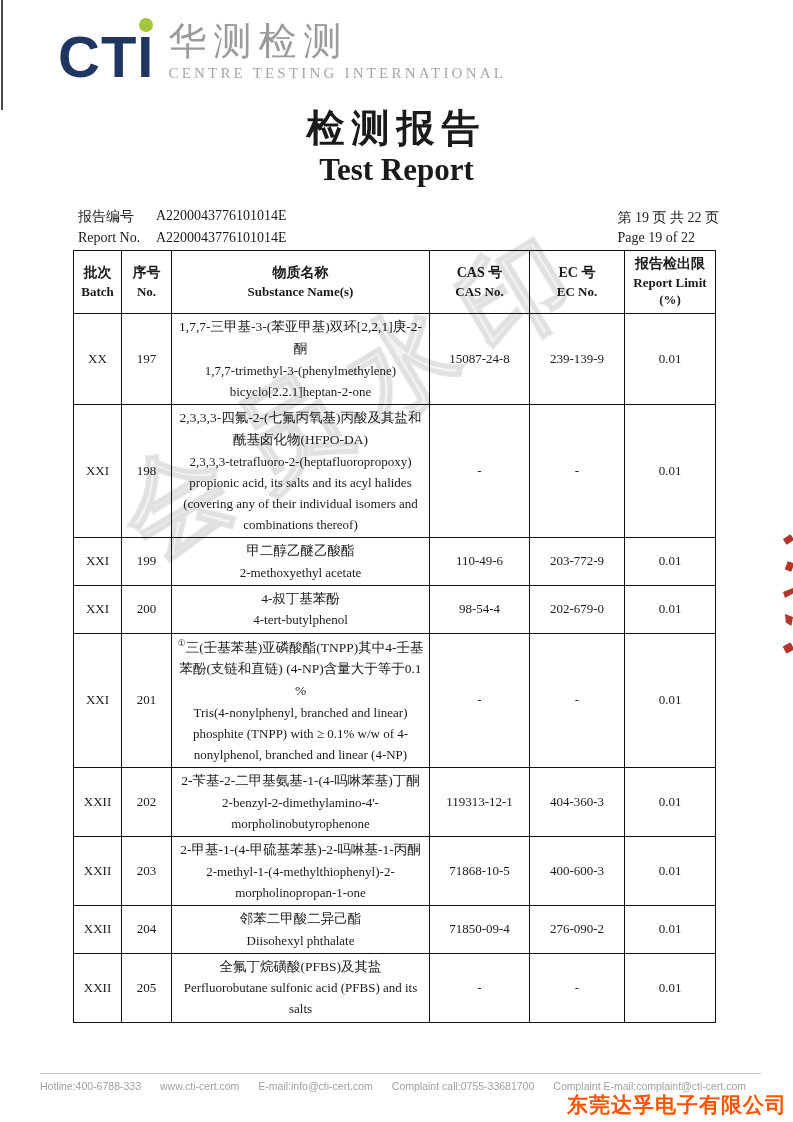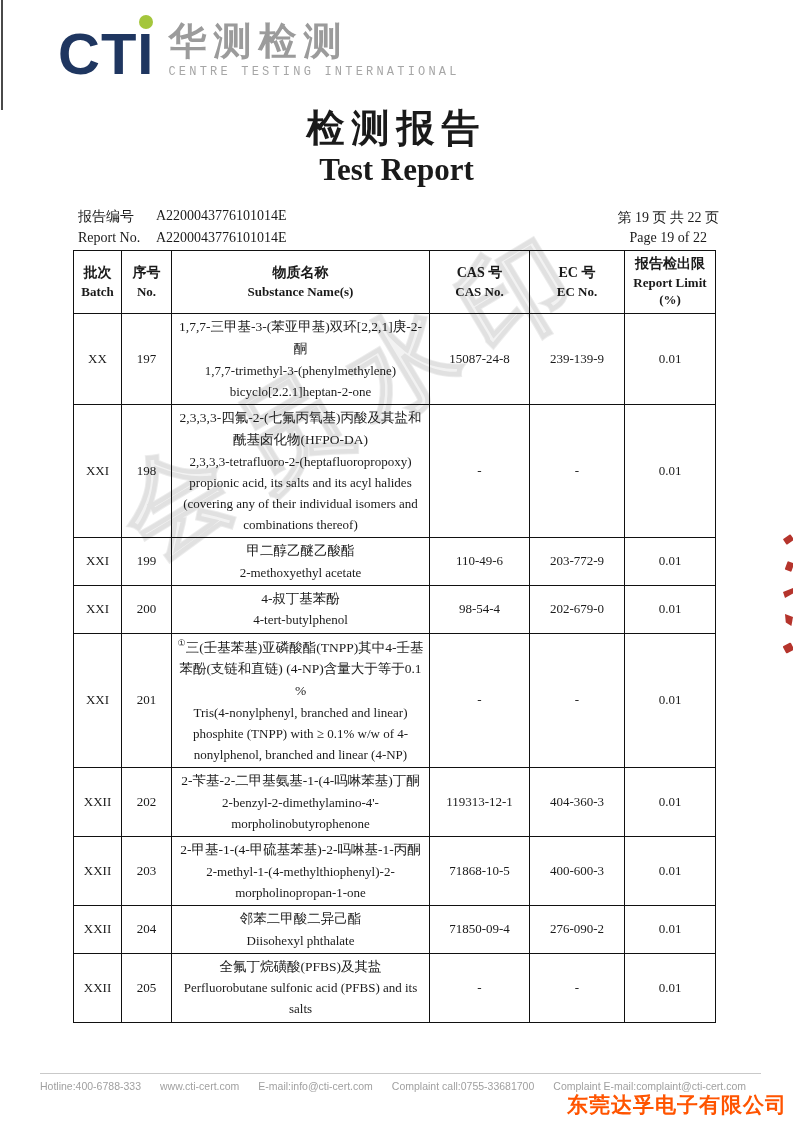--- a/index.html
+++ b/index.html
@@ -24,37 +24,37 @@
     color:#1f3660;letter-spacing:1px;margin-left:28px;
   }
   .logo-dot{
     position:absolute;top:-14px;right:1px;
     width:14px;height:14px;border-radius:50%;
     background:#a4c63c;
   }
   .logo-right{display:flex;flex-direction:column;justify-content:flex-end;}
   .logo-cn{
     font-size:38px;line-height:1.05;color:#9b9b9b;
-    font-weight:bold;letter-spacing:7px;
+    font-weight:normal;letter-spacing:7px;
     font-family:"Liberation Sans","DejaVu Sans",sans-serif;
   }
   .logo-sub{
-    font-family:Liberation Mono, monospace;
-    font-size:12px;color:#a6a6a6;letter-spacing:3.2px;margin-top:3px;
+    font-family:Liberation Serif, serif;
+    font-size:15px;color:#a6a6a6;letter-spacing:3.2px;margin-top:3px;
   }
 
   
   .title-block{position:absolute;top:106px;left:0;width:100%;text-align:center;}
   .title-zh{font-size:38px;font-weight:bold;letter-spacing:7px;line-height:1.2;}
   .title-en{font-size:31px;font-weight:bold;line-height:1.15;}
 
   
   .meta{position:absolute;top:208px;left:78px;right:74px;display:flex;justify-content:space-between;font-size:14px;}
   .meta-left{display:grid;grid-template-columns:78px auto;column-gap:0;row-gap:2px;}
-  .meta-right{text-align:center;line-height:1.45;}
+  .meta-right{text-align:left;line-height:1.45;}
 
   
   .report-table{
     position:absolute;top:250px;left:73px;
     width:642px;border-collapse:collapse;table-layout:fixed;
     font-size:13px;z-index:1;background:transparent;
   }
   .report-table th,.report-table td{
     border:1.5px solid #111;
     text-align:center;vertical-align:middle;

